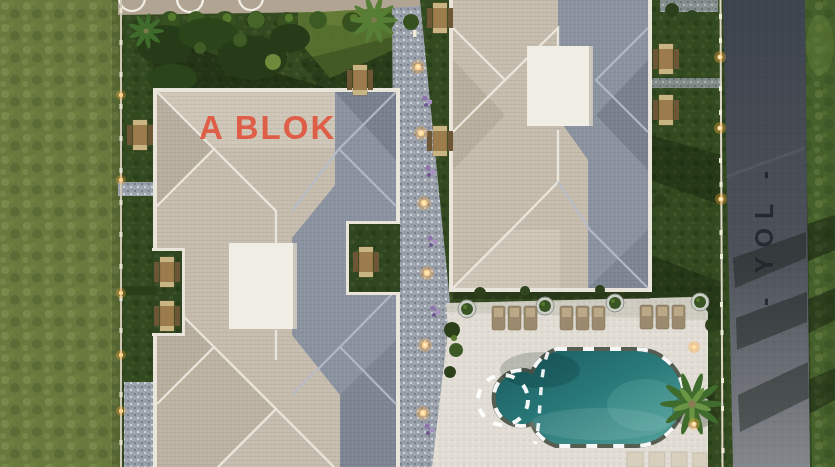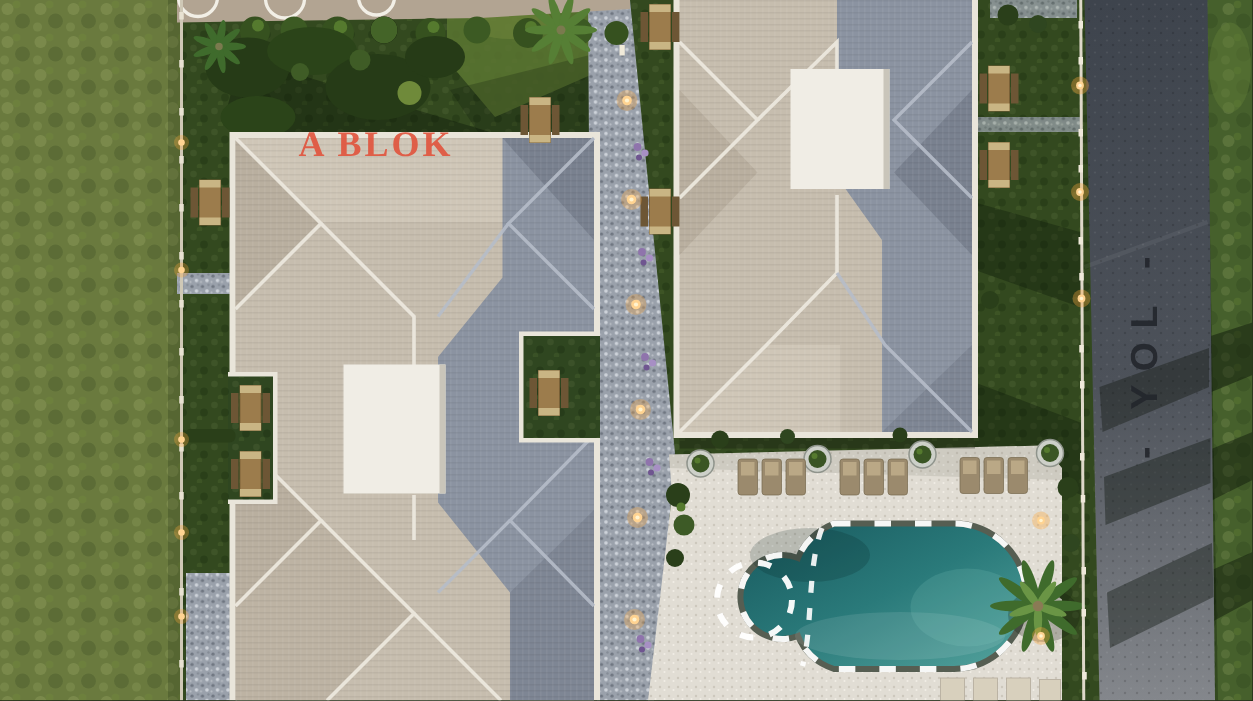--- a/index.html
+++ b/index.html
@@ -1,20 +1,20 @@
 <!DOCTYPE html>
 <html style="--label_a: #e1563f; --label_road: #23262c; --roof_lit: #c6bdae; --roof_shadow: #8b93a1; --ridge_line: #ece8de; --terrace_white: #f0ede5; --wild_grass: #6a7a3e; --lawn: #33491f; --gravel_path: #9aa1ab; --pool_deck: #e1ddd4; --road_asphalt: #474d55; --pool_deep: #1b6165; --pool_light: #5aa9a2; --lounger_tan: #9b8a6d; --picnic_table_wood: #9c7c4c; --path_light: #ffd391; --fence_white: #ded8c9; --flowers_purple: #9b7fb5; --palm_green: #4e7a33;"><head>
 <meta charset="utf-8">
 <style>
   html,body{margin:0;padding:0;background:#222;}
   .stage{position:relative;width:835px;height:467px;overflow:hidden;background:#33491f;
          font-family:"Liberation Sans",sans-serif;}
   .stage svg{position:absolute;left:0;top:0;display:block;}
-  .label-a{position:absolute;left:199px;top:84px;font-size:24px;font-weight:700;
-           letter-spacing:2px;color:var(--label_a,#e15a41);opacity:.92;white-space:nowrap;font-family:Liberation Serif, serif;}
+  .label-a{position:absolute;left:199px;top:109px;font-size:33px;font-weight:700;
+           letter-spacing:2px;color:var(--label_a,#e15a41);opacity:.92;white-space:nowrap;}
   .label-road{position:absolute;left:764px;top:234px;font-size:25px;font-weight:600;
            letter-spacing:9px;color:var(--label_road,#23262c);white-space:nowrap;
            transform:translate(-50%,-50%) rotate(-90deg);opacity:.9;}
 </style>
 </head>
 <body>
 
 <div class="stage">
 
 <svg width="835" height="467" viewBox="0 0 835 467">

